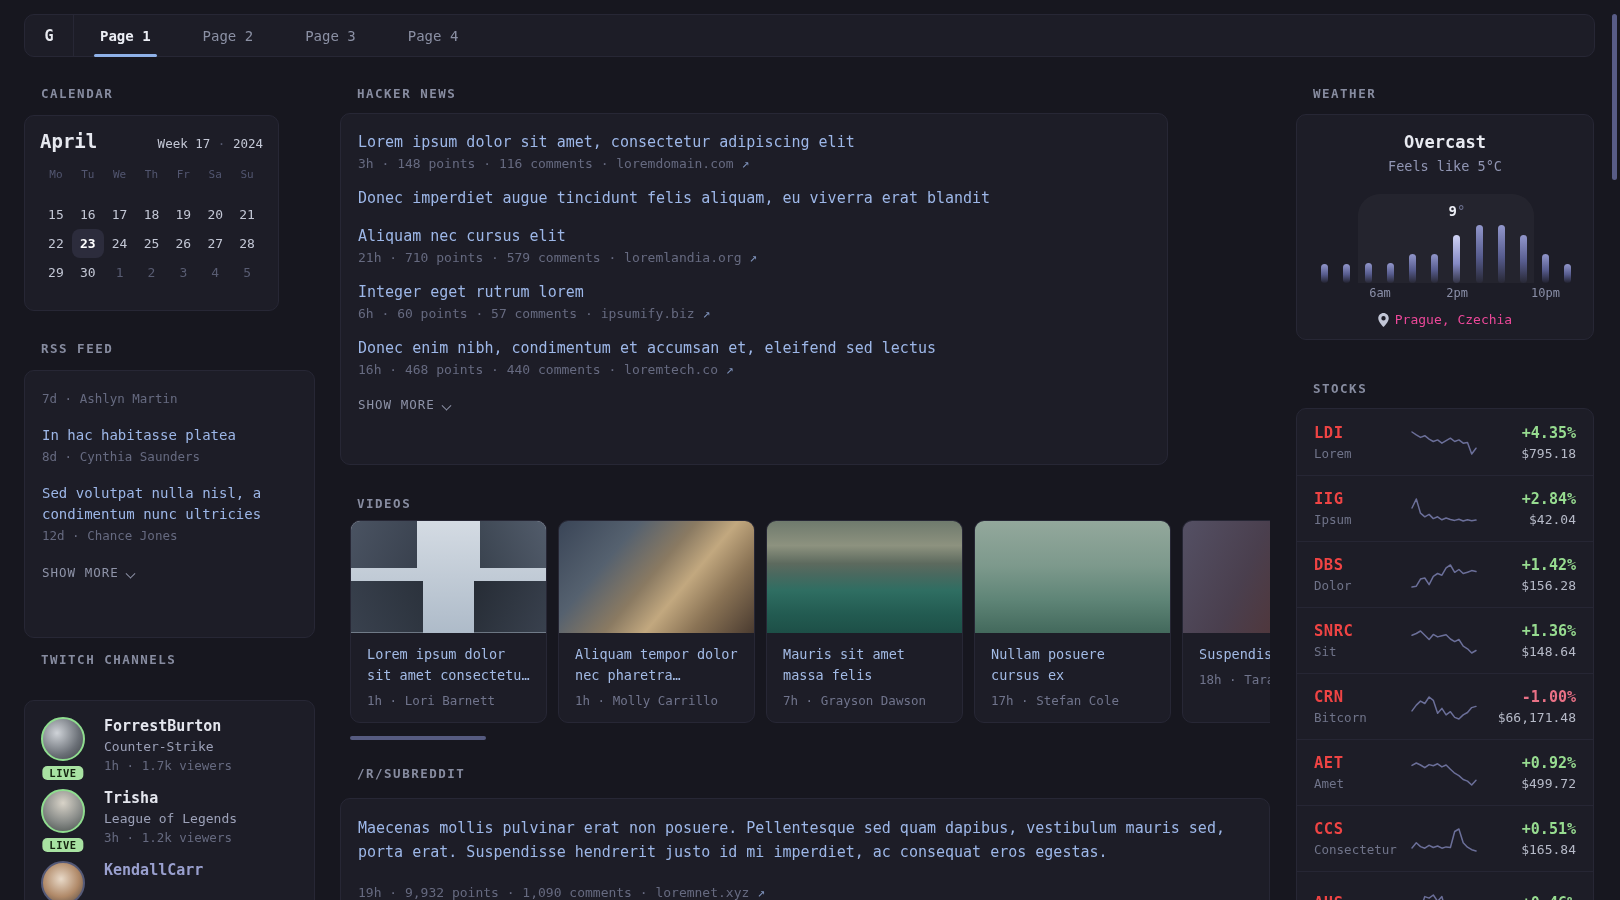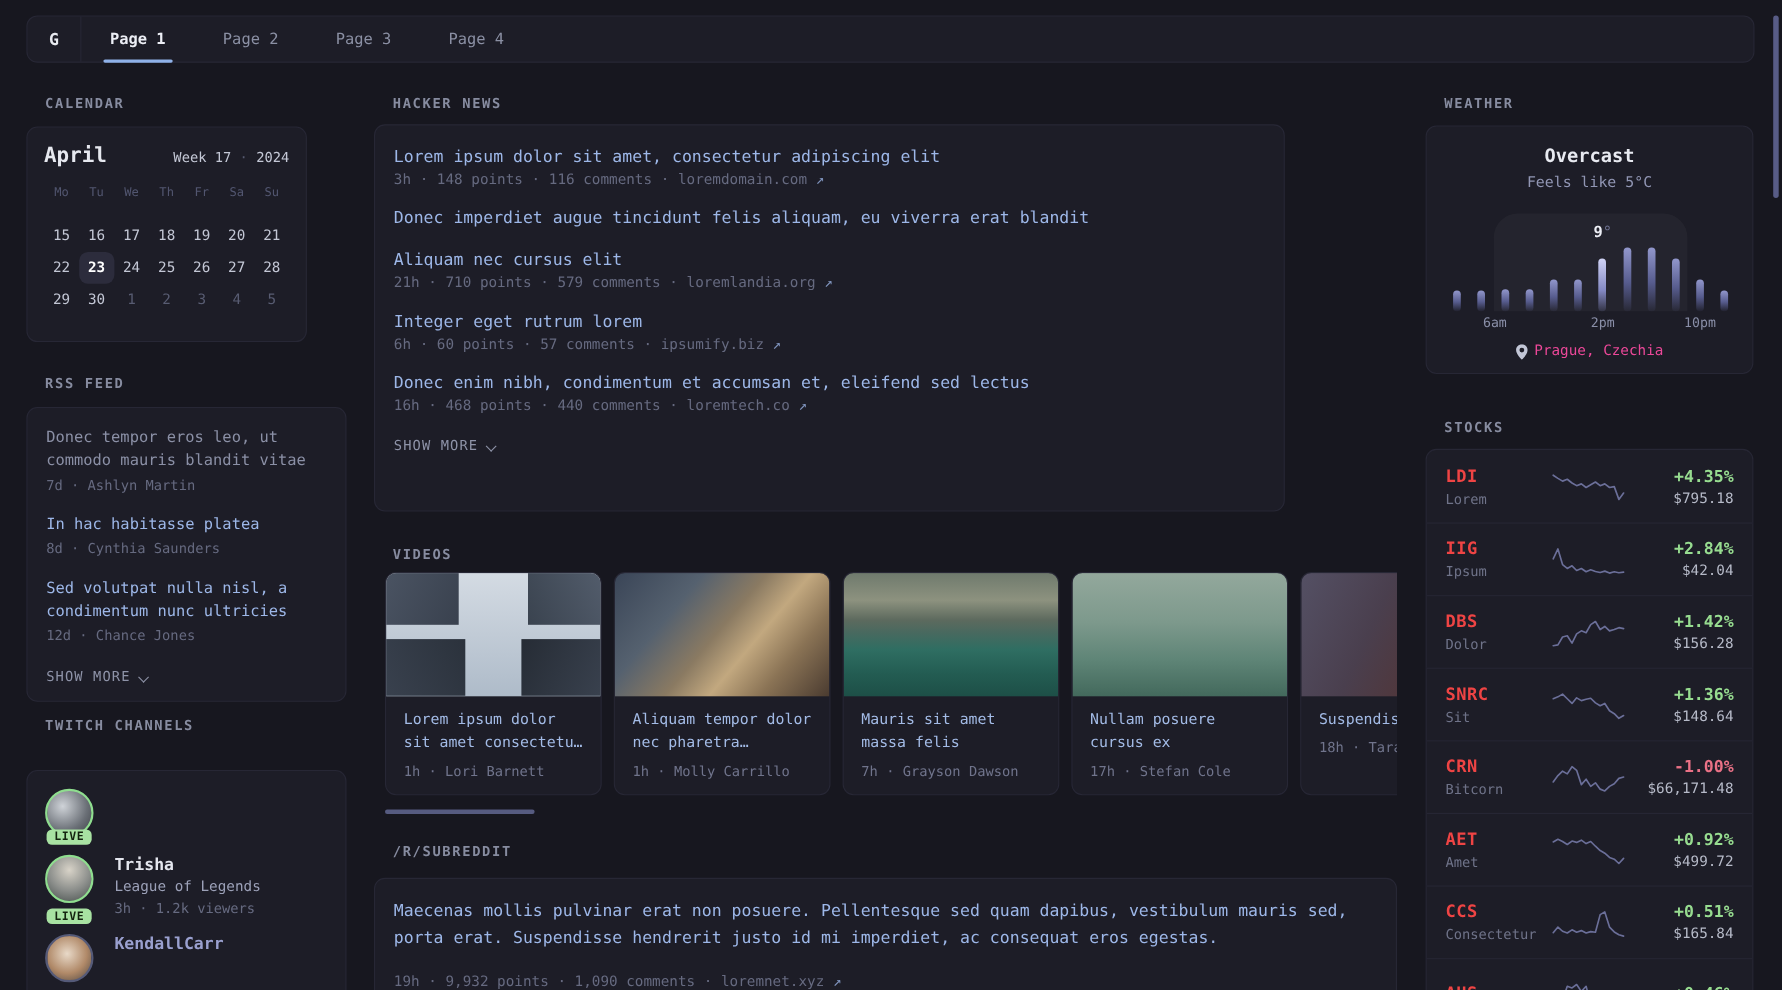--- a/index.html
+++ b/index.html
@@ -231,21 +231,20 @@
         <div class="cal-day dim">4</div>
 
         <div class="cal-day dim">5</div>
 
     </div>
   </div>
 
   <div class="card card-rss">
     
       <div class="feed-item">
-        <div class="feed-title read">Donec tempor eros leo, ut commodo mauris blandit vitae</div>
         <div class="feed-meta">7d · Ashlyn Martin</div>
       </div>
     
       <div class="feed-item">
         <div class="feed-title">In hac habitasse platea</div>
         <div class="feed-meta">8d · Cynthia Saunders</div>
       </div>
     
       <div class="feed-item">
         <div class="feed-title">Sed volutpat nulla nisl, a condimentum nunc ultricies</div>
@@ -257,20 +256,25 @@
       <span class="chev"></span>
     </div>
   </div>
 
   <div class="card card-twitch">
 
       <div class="tw-row">
         <div class="tw-avwrap">
           <div class="tw-avatar av1 ring-live"></div>
           <div class="tw-live">LIVE</div>
+        </div>
+        <div>
+          <div class="tw-name">ForrestBurton</div>
+          <div class="tw-game">Counter-Strike</div>
+          <div class="tw-meta">1h · 1.7k viewers</div>
         </div>
       </div>
 
       <div class="tw-row">
         <div class="tw-avwrap">
           <div class="tw-avatar av2 ring-live"></div>
           <div class="tw-live">LIVE</div>
         </div>
         <div>
           <div class="tw-name">Trisha</div>
@@ -401,21 +405,21 @@
         <div class="wbar" style="height: 58px;"></div>
         <div class="wbar" style="height: 58px;"></div>
         <div class="wbar" style="height: 48px;"></div>
         <div class="wbar" style="height: 29px;"></div>
         <div class="wbar" style="height: 19px;"></div>
       </div>
     <div class="w-temp" style="left: 160.045px;">
       <span>9</span><span class="deg">°</span>
     </div>
     <div class="w-hours">
-        <span style="left: 62px;">6am</span>
+        <span style="left: 83px;">6am</span>
         <span style="left: 160.045px;">2pm</span>
         <span style="left: 248.409px;">10pm</span>
       </div>
     <div class="w-loc">
       <svg width="11" height="14" viewBox="0 0 12 16">
         <path d="M6 0C2.7 0 0 2.7 0 6c0 4.5 6 10 6 10s6-5.5 6-10C12 2.7 9.3 0 6 0zm0 8.5A2.5 2.5 0 1 1 6 3.5a2.5 2.5 0 0 1 0 5z" fill="#c2c6d6"></path>
       </svg>
       <span>Prague, Czechia</span>
     </div>
   </div>

